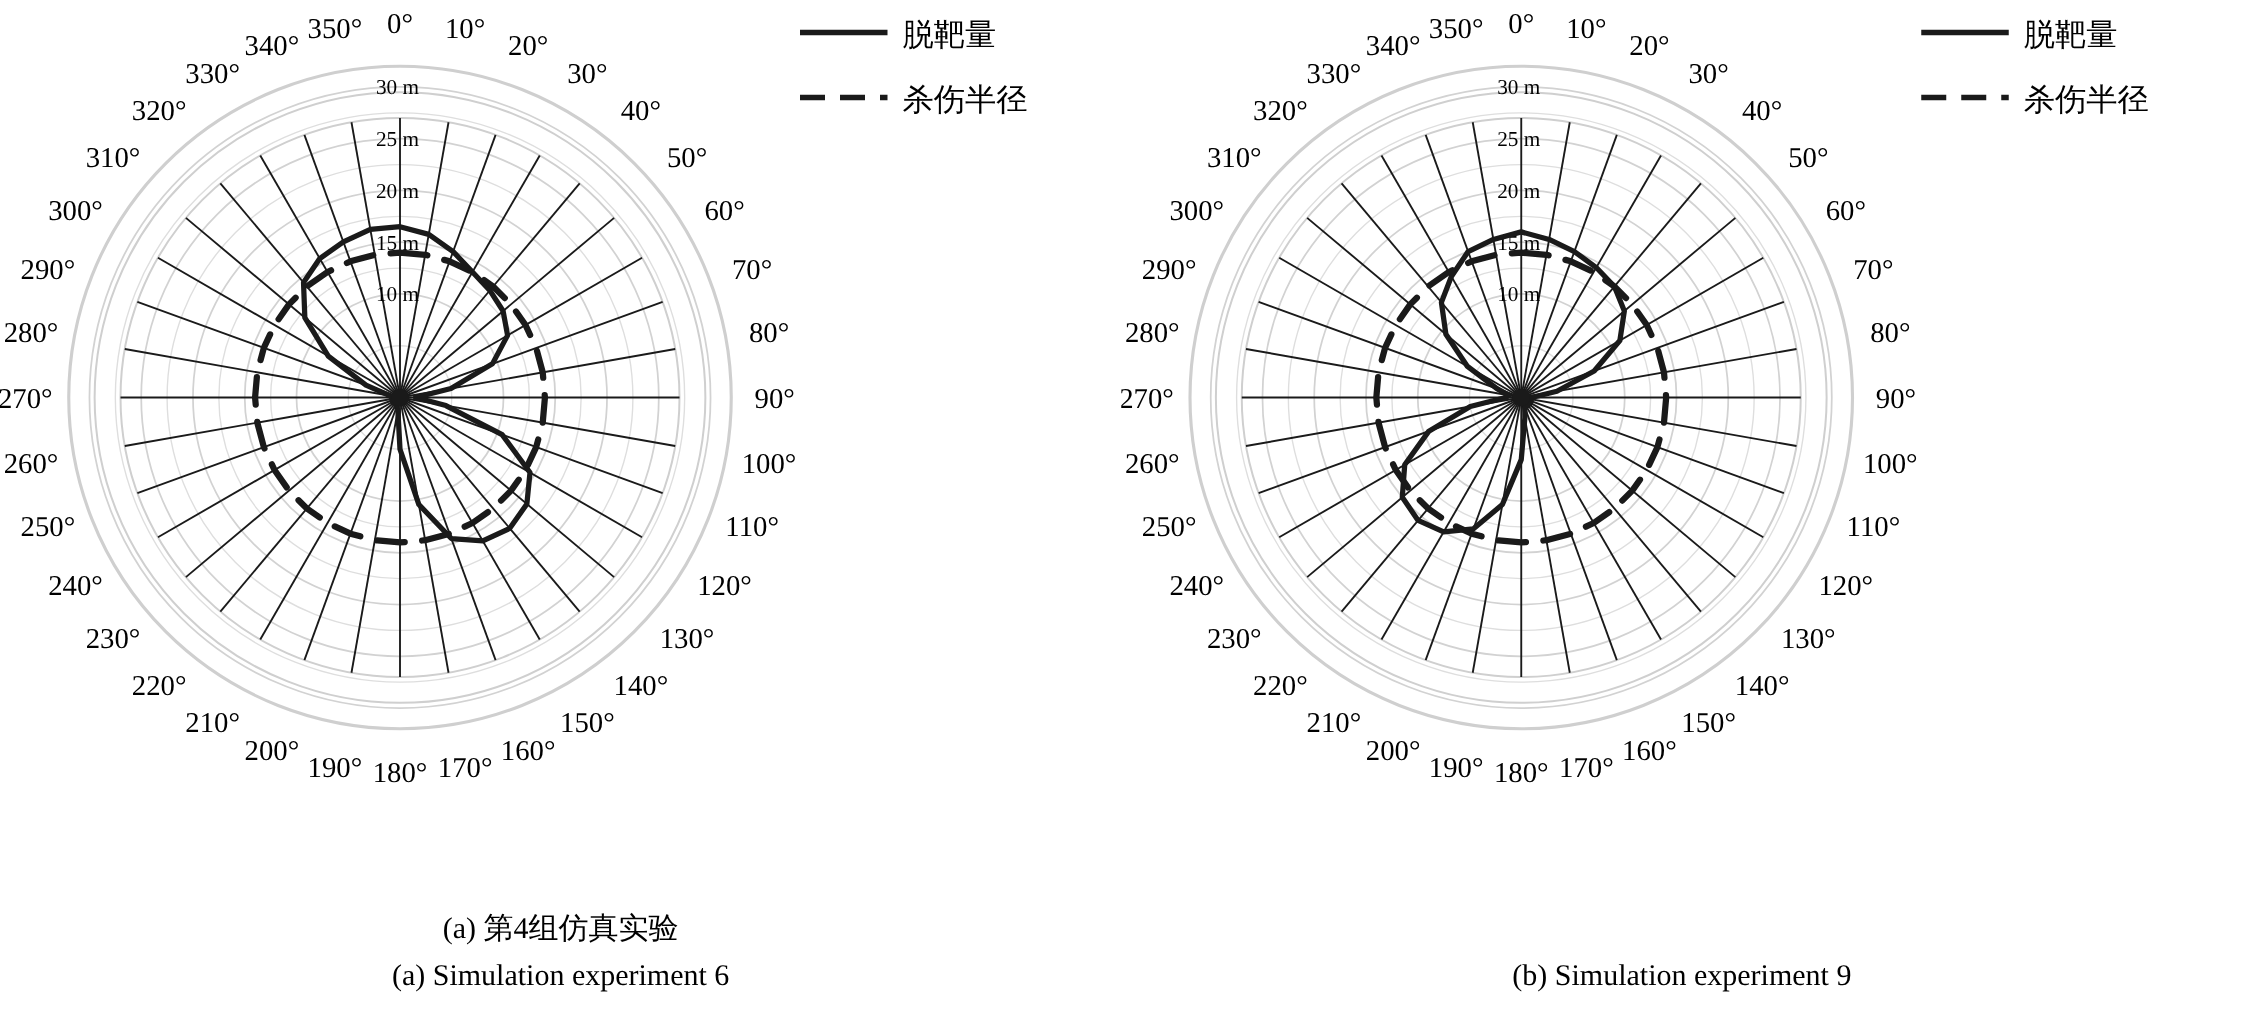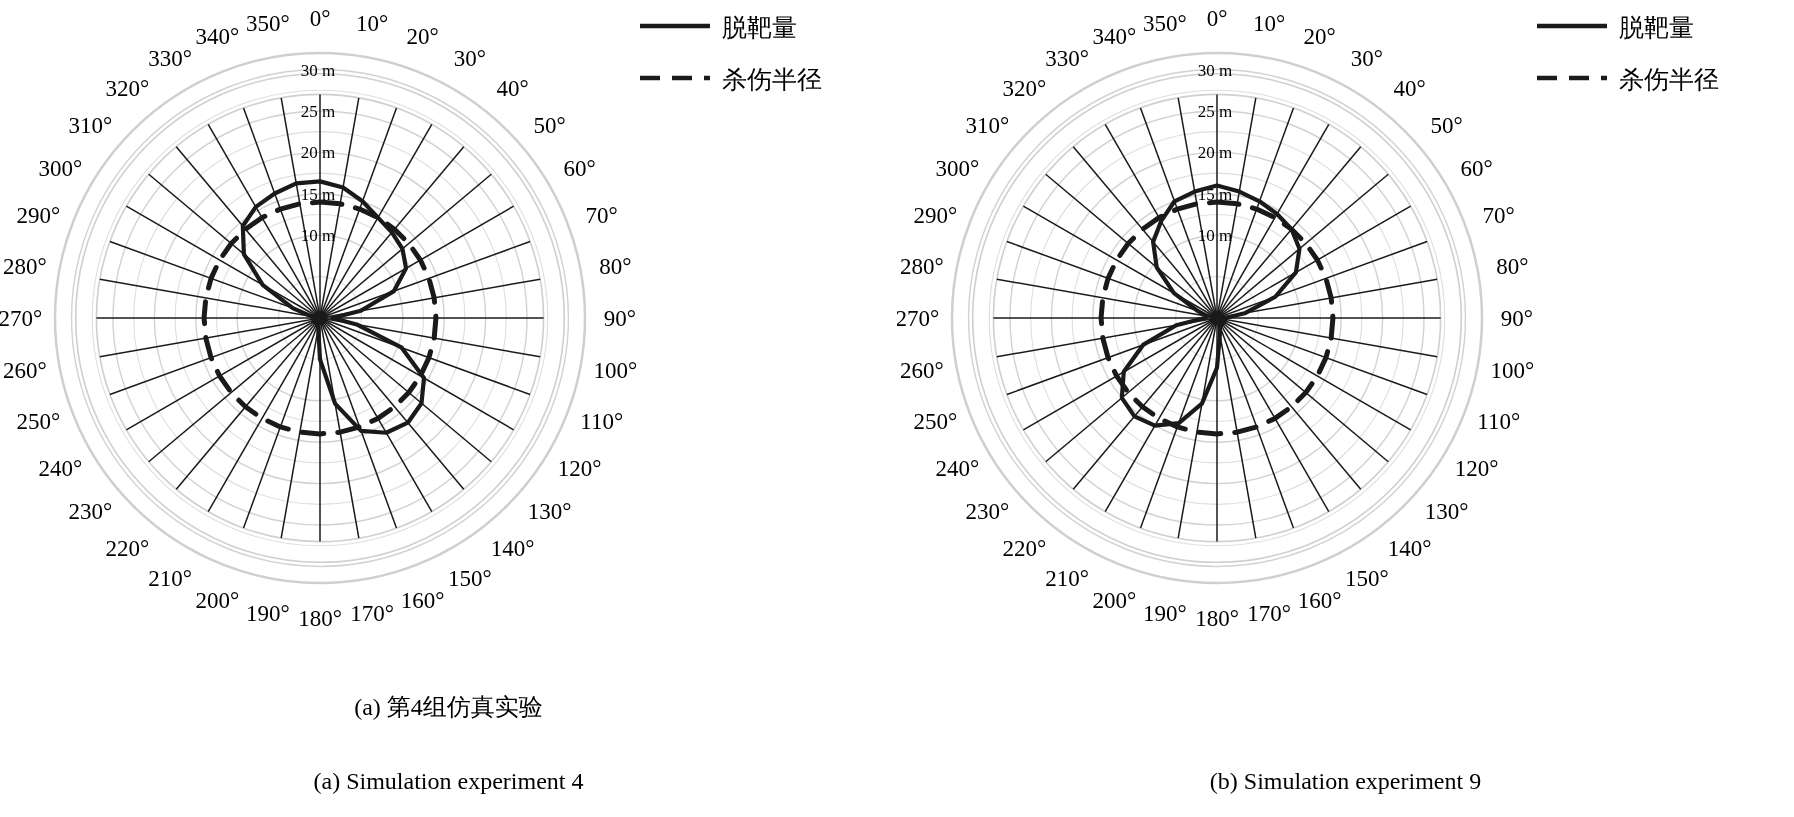--- a/index.html
+++ b/index.html
@@ -4,21 +4,21 @@
 <style>
   html,body{margin:0;padding:0;background:#ffffff;}
   body{width:1794px;height:817px;font-family:"Liberation Serif",serif;color:#000;}
   .sheet{position:relative;width:1794px;height:817px;overflow:hidden;}
   .panel{position:absolute;top:0;height:817px;width:897px;}
   .panel-a{left:0;}
   .panel-b{left:897px;}
   .plot-wrap{position:absolute;left:0;top:0;width:897px;height:720px;}
   svg{display:block;}
   .caption{position:absolute;left:0;width:897px;text-align:center;}
-  .cap-cn{top:691px;font-size:24px;}
+  .cap-cn{top:726px;font-size:24px;}
   .cap-en{top:768px;font-size:24px;}
   .legend-label{font-size:25px;font-family:"Liberation Sans",sans-serif;}
   .tick-label{font-size:17px;font-family:"Liberation Serif",serif;}
   .ang-label{font-size:23px;font-family:"Liberation Serif",serif;}
 </style>
 </head>
 <body>
 
 <div class="sheet">
 
@@ -120,21 +120,21 @@
           <circle cx="320" cy="318" r="7" fill="#1a1a1a"></circle>
           <g>
             <line x1="640" y1="26" x2="710" y2="26" stroke="#1a1a1a" stroke-width="4.5"></line>
             <text x="722" y="36" class="legend-label" fill="#000">脱靶量</text>
             <line x1="640" y1="78" x2="710" y2="78" stroke="#1a1a1a" stroke-width="4.5" stroke-dasharray="20 12"></line>
             <text x="722" y="88" class="legend-label" fill="#000">杀伤半径</text>
           </g>
         </svg>
     </div>
     <div class="caption cap-cn">(a) 第4组仿真实验</div>
-    <div class="caption cap-en">(a) Simulation experiment 4</div>
+    <div class="caption cap-en">(a) Simulation experiment 6</div>
   </div>
 
   <div class="panel panel-b">
     <div class="plot-wrap">
       <svg id="svg-b" width="897" height="720" viewBox="0 0 897 720">
           <circle cx="320" cy="318" r="265" fill="none" stroke="#cfcfcf" stroke-width="2.5"></circle>
           <circle cx="320" cy="318" r="244.296875" fill="none" stroke="#cfcfcf" stroke-width="1.6"></circle>
           <circle cx="320" cy="318" r="223.59375" fill="none" stroke="#cfcfcf" stroke-width="1.6"></circle>
           <circle cx="320" cy="318" r="82.8125" fill="none" stroke="#d2d2d2" stroke-width="1.4"></circle>
           <circle cx="320" cy="318" r="124.21875" fill="none" stroke="#d2d2d2" stroke-width="1.4"></circle>

